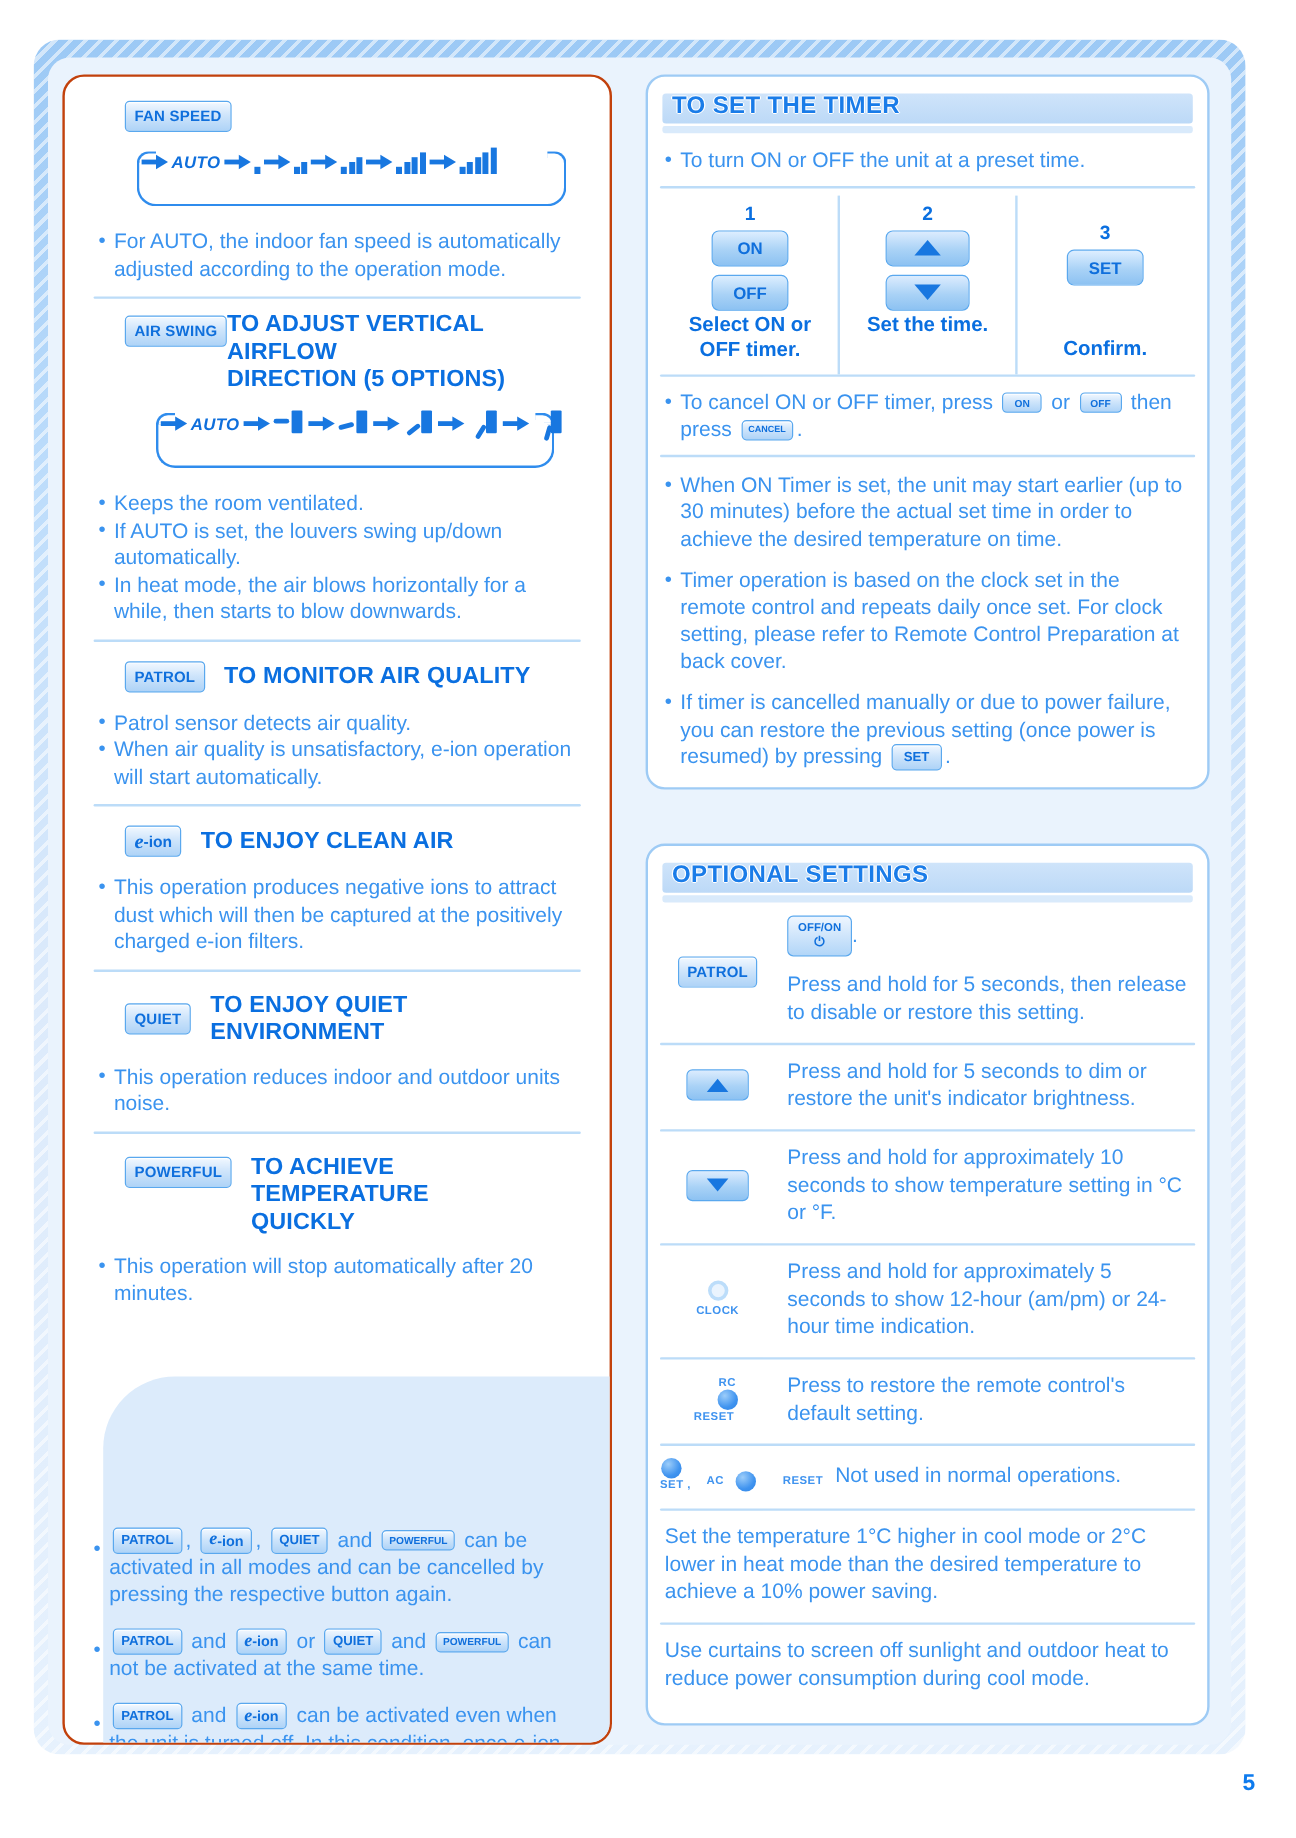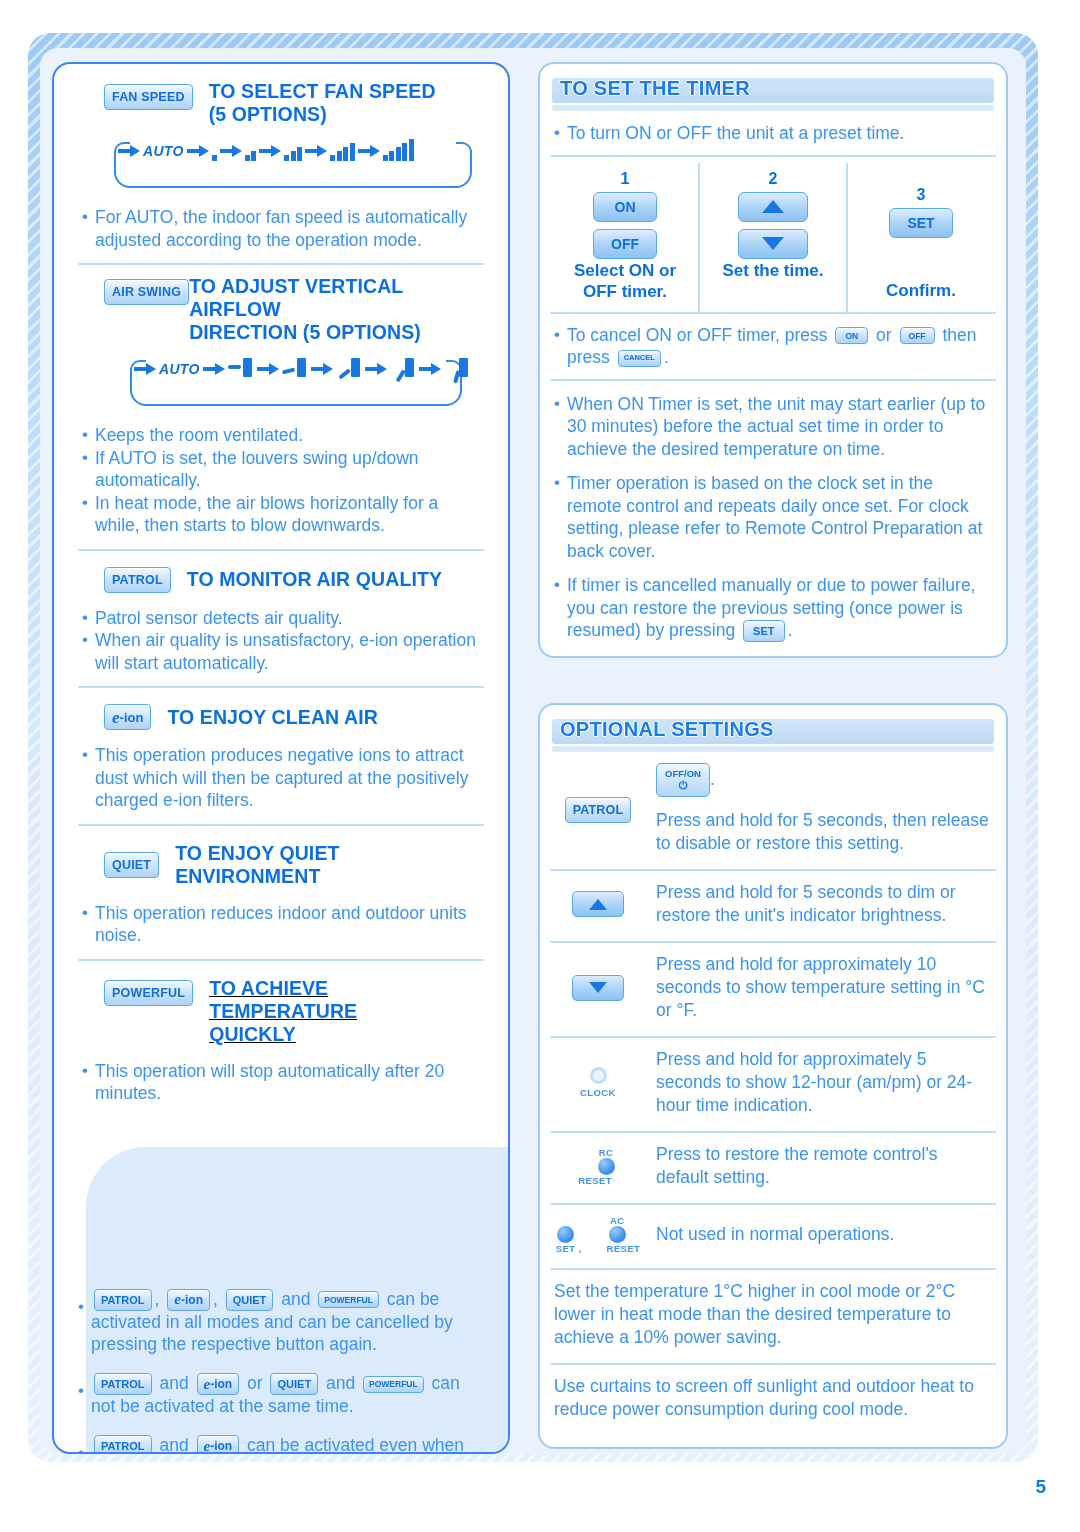--- a/index.html
+++ b/index.html
@@ -27,21 +27,21 @@
   .col{position:absolute;}
   .col-right{left:538px;top:62px;width:470px;}
 
   .white-card{
     background:#ffffff;border:2px solid #9ecbf5;border-radius:16px;
   }
 
   
   #left-card{
     position:absolute;left:52px;top:62px;width:458px;height:1392px;
-    background:#fff;border:2px solid #3b82f6;border-radius:18px;overflow:hidden;
+    background:#fff;border:2px solid #c2410c;border-radius:18px;overflow:hidden;
   }
   
   #left-note-panel{
     position:absolute;left:32px;top:1083px;width:430px;height:330px;
     background:#dcebfb;border-top-left-radius:60px;border-bottom-right-radius:60px;
   }
   #left-content{position:absolute;left:0;top:0;width:454px;padding:0 14px;}
   .hdr{
     color:#0a6fe0;font-weight:bold;font-size:19.5px;line-height:23px;letter-spacing:.1px;
   }
@@ -179,24 +179,20 @@
   <div id="left-card">
     <div id="left-note-panel"></div>
 
     <div id="left-content">
 
       <div class="sec" style="padding-top:16px;">
         <div style="display:flex;align-items:flex-start;gap:16px;">
           <div style="flex:0 0 auto;padding-top:4px;padding-left:22px;">
             <span class="btn btn-lg">FAN SPEED</span>
           </div>
-          <div style="flex:1;">
-            <div class="hdr">TO SELECT FAN SPEED</div>
-            <div class="hdr">(5 OPTIONS)</div>
-          </div>
         </div>
 
         <div class="flow-box">
           <div class="flow-loop-cap"></div>
           <div class="flow-loop"></div>
           <div class="flow-loop-cap-r"></div>
           <div class="flow-items">
             <span class="arrow-r"></span>
             <span class="auto-lbl">AUTO</span>
             <span class="arrow-r"></span>
@@ -347,21 +343,21 @@
           <span class="body-txt">This operation reduces indoor and outdoor units noise.</span>
         </div>
       </div>
       <div class="rule"></div>
 
       <div class="sec" style="padding-top:16px;">
         <div style="display:flex;align-items:flex-start;gap:16px;">
           <div style="flex:0 0 auto;padding-top:3px;padding-left:22px;">
             <span class="btn btn-lg">POWERFUL</span>
           </div>
-          <div style="flex:1;text-decoration:underline;">
+          <div style="flex:1;">
             <div class="hdr">TO ACHIEVE TEMPERATURE</div>
             <div class="hdr">QUICKLY</div>
           </div>
         </div>
         <div class="bullet-row" style="margin-top:14px;">
           <span class="bullet-dot">•</span>
           <span class="body-txt">This operation will stop automatically after 20 minutes.</span>
         </div>
       </div>
 
@@ -558,21 +554,21 @@
       </div>
       <div class="rule"></div>
 
       <div class="opt-row">
         <div class="opt-icon" style="flex-direction:row;align-items:flex-end;gap:3px;">
           <span style="display:flex;flex-direction:column;align-items:center;">
             <span class="dot-btn"></span>
             <span class="mini-lbl">SET</span>
           </span>
           <span class="mini-lbl">,</span>
-          <span style="display:flex;flex-direction:column;align-items:center;">
+          <span style="display:flex;flex-direction:row;align-items:center;">
             <span class="mini-lbl" style="margin-left:10px;">AC</span>
             <span class="dot-btn" style="margin-left:10px;"></span>
             <span class="mini-lbl" style="margin-left:22px;">RESET</span>
           </span>
         </div>
         <div class="opt-txt">Not used in normal operations.</div>
       </div>
       <div class="rule"></div>
 
       <div class="plain-row">Set the temperature 1°C higher in cool mode or 2°C lower in heat mode than the desired temperature to achieve a 10% power saving.</div>

